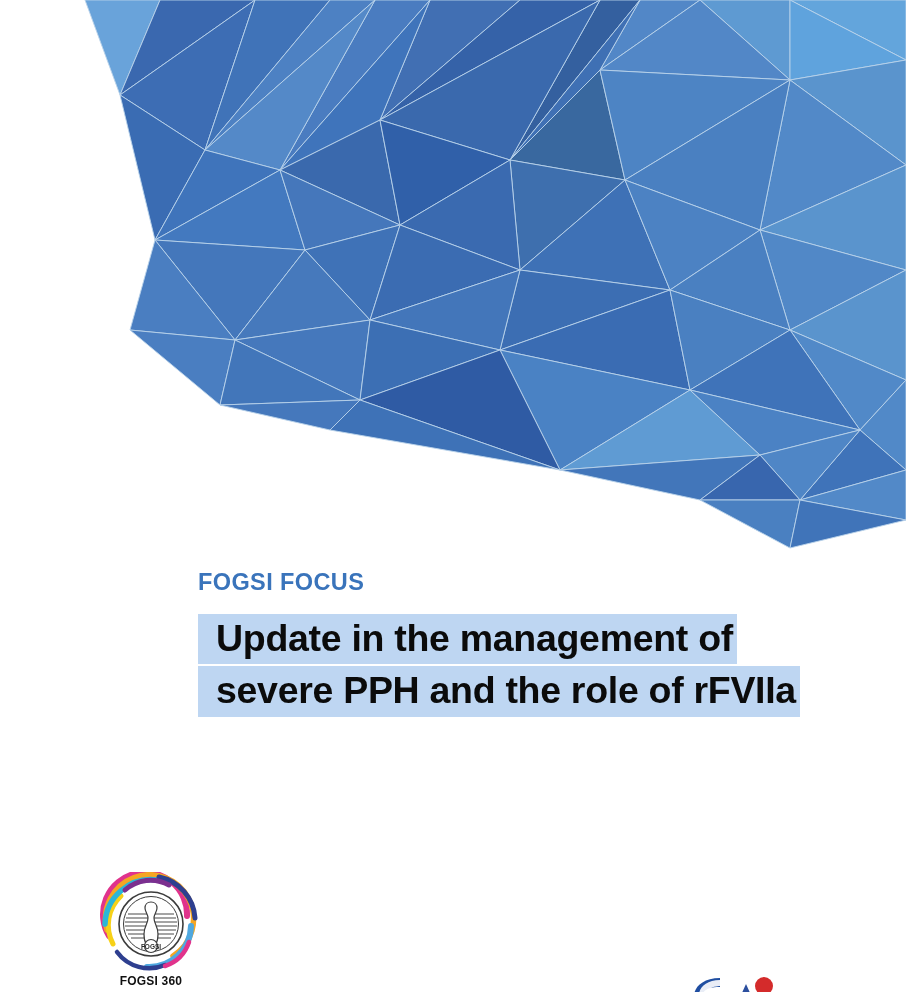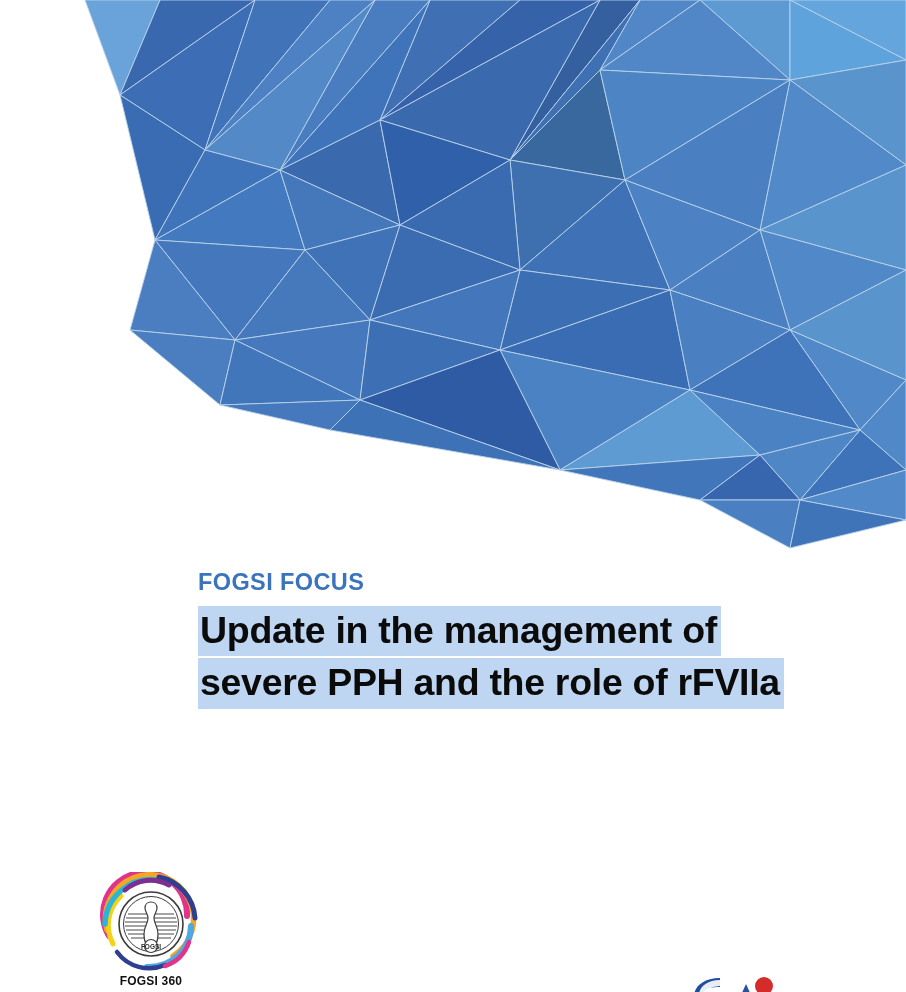--- a/index.html
+++ b/index.html
@@ -43,37 +43,37 @@
     left: 198px;
     top: 571px;
     width: 640px;
   }
   #eyebrow {
     font-size: 23.5px;
     font-weight: bold;
     letter-spacing: 0.4px;
     color: #3a74bb;
     line-height: 1;
-    margin: 0 0 11px 0;
+    margin: 0 0 19px 0;
     white-space: nowrap;
   }
   #main-title {
     margin: 0;
     padding: 0;
     font-size: 37.5px;
     font-weight: bold;
     color: #0b0b0b;
     line-height: 1;
     letter-spacing: -0.3px;
   }
   #main-title .tline {
     display: block;
     background: #bed6f2;
     width: fit-content;
-    padding: 6px 4px 7px 2px;
+    padding: 6px 4px 7px 18px;
     white-space: nowrap;
   }
   #main-title .tline + .tline { margin-top: 2px; }
 
   
   #fogsi-logo {
     position: absolute;
     left: 95px;
     top: 872px;
     width: 112px;

